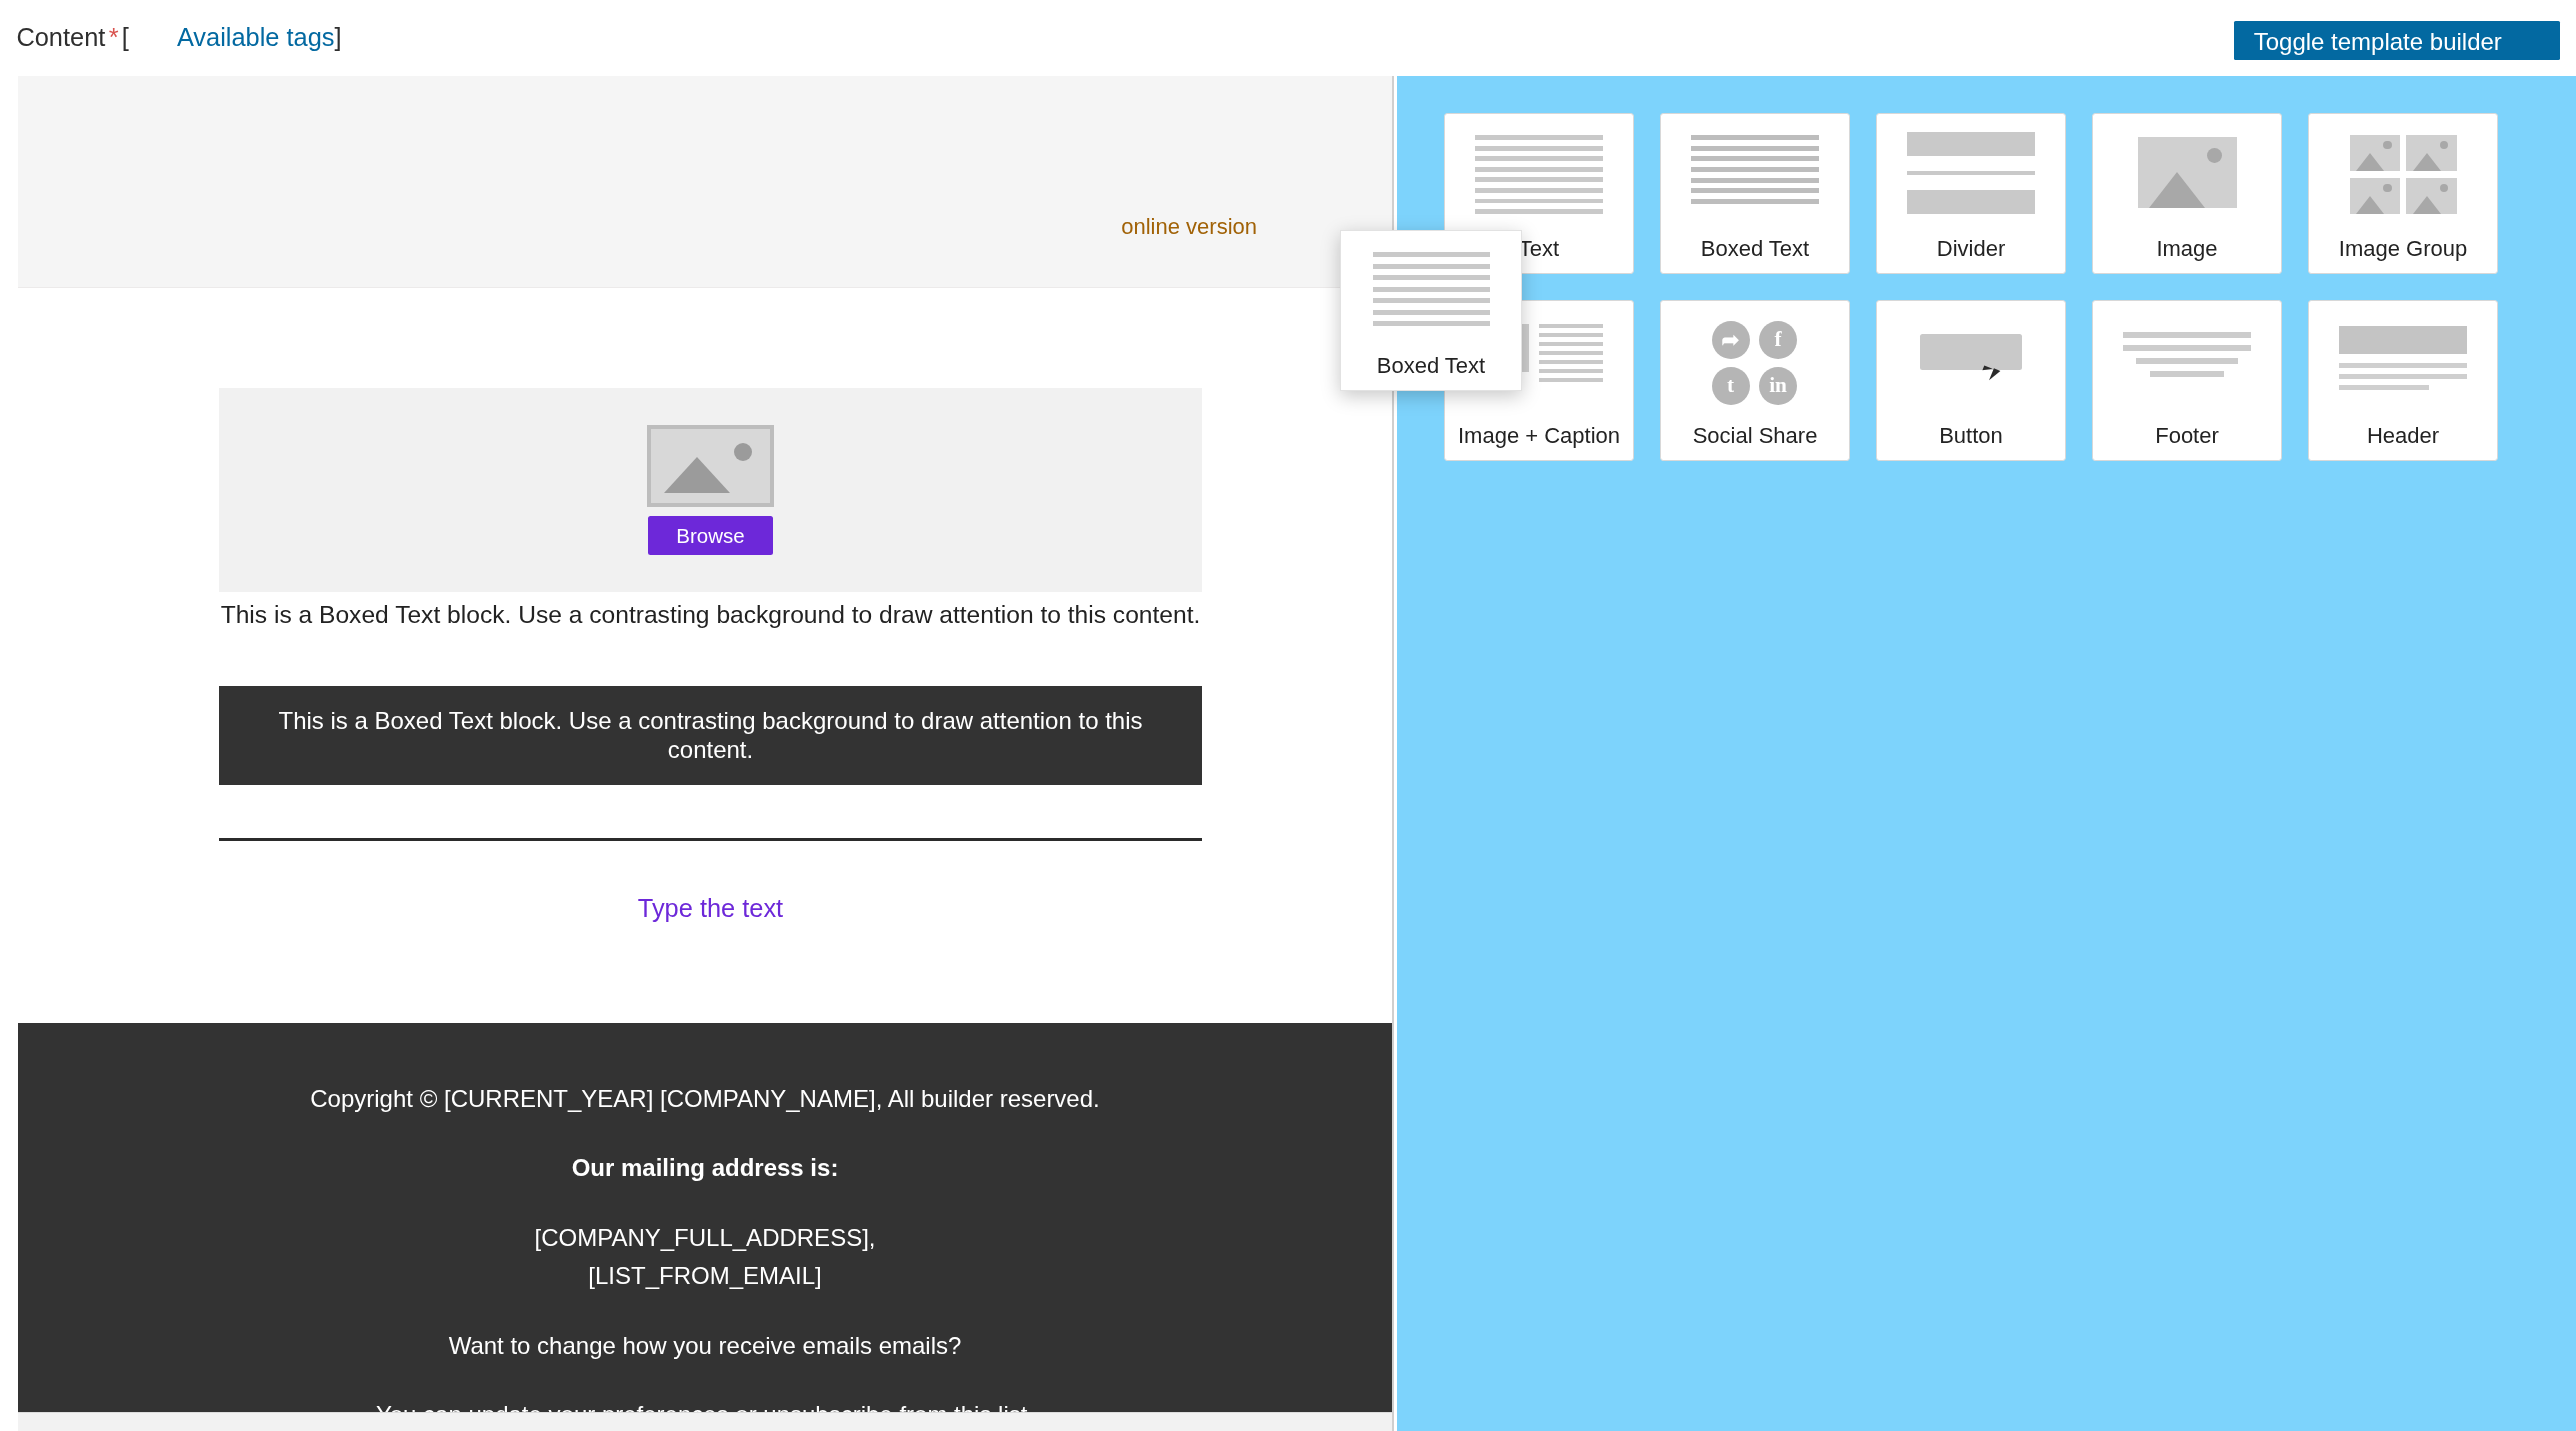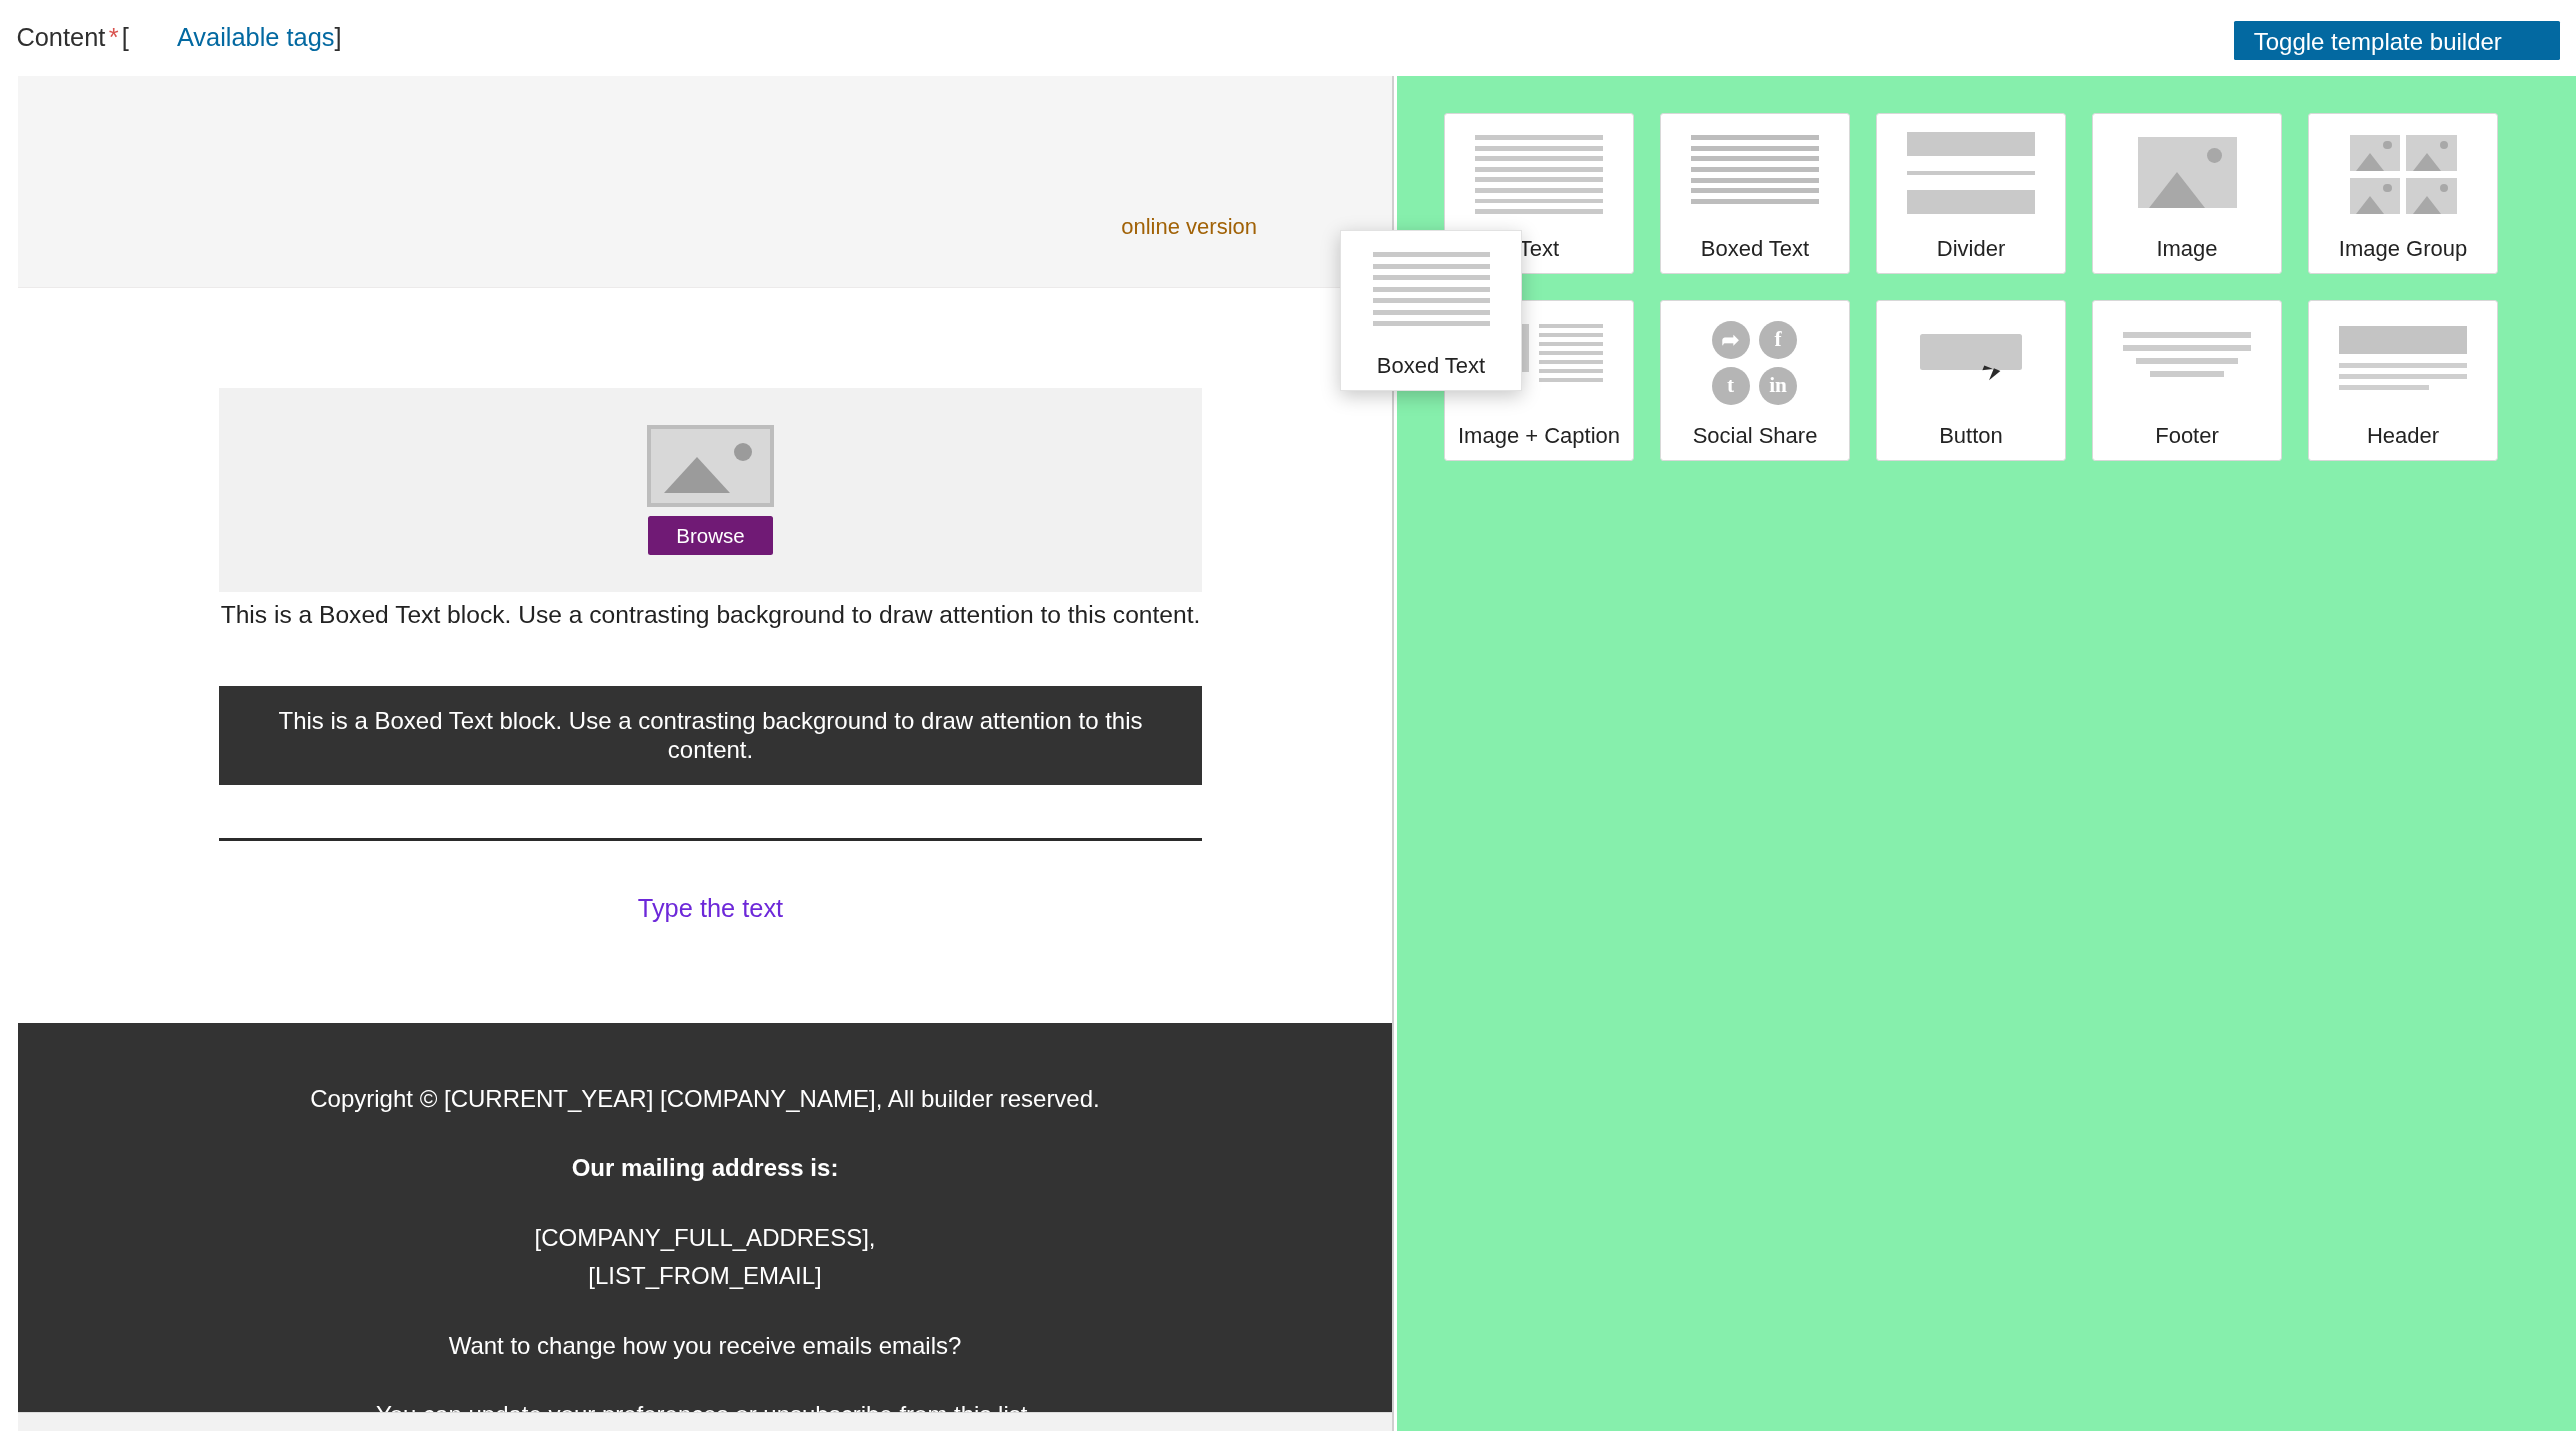--- a/index.html
+++ b/index.html
@@ -84,21 +84,21 @@
     border-bottom: 36px solid #9b9b9b;
   }
   .img-placeholder:after {
     content: ""; position: absolute;
     right: 18px; top: 14.8px;
     width: 18px; height: 18px; border-radius: 50%;
     background: #9b9b9b;
   }
   .browse-btn {
     width: 125px; height: 39px;
-    background: #701a75; color: #ffffff;
+    background: #6d28d9; color: #ffffff;
     border: none; border-radius: 2.5px;
     font-size: 20.5px; font-family: "Liberation Sans", sans-serif;
     cursor: pointer;
   }
 
   .block-text {
     position: absolute; left: 201px; top: 312px;
     width: 983px;
     text-align: center;
     font-size: 24.6px; line-height: 1.18; color: #222222;
@@ -158,21 +158,21 @@
   .footer-strip {
     position: absolute; left: 0; bottom: 0;
     width: 100%; height: 19.7px; background: #f2f2f2;
     border-top: 0.8px solid #dcdcdc;
   }
 
   
   .builder {
     position: absolute; left: 1397px; top: 76px;
     width: 1179px; height: 1356px;
-    background: #86efac;
+    background: #7dd3fc;
   }
 
   .tile-grid {
     position: absolute; left: 47px; top: 37px;
     width: 1084px;
     display: grid;
     grid-template-columns: repeat(5, 190px);
     grid-gap: 26px 26px;
   }
   .tile {

